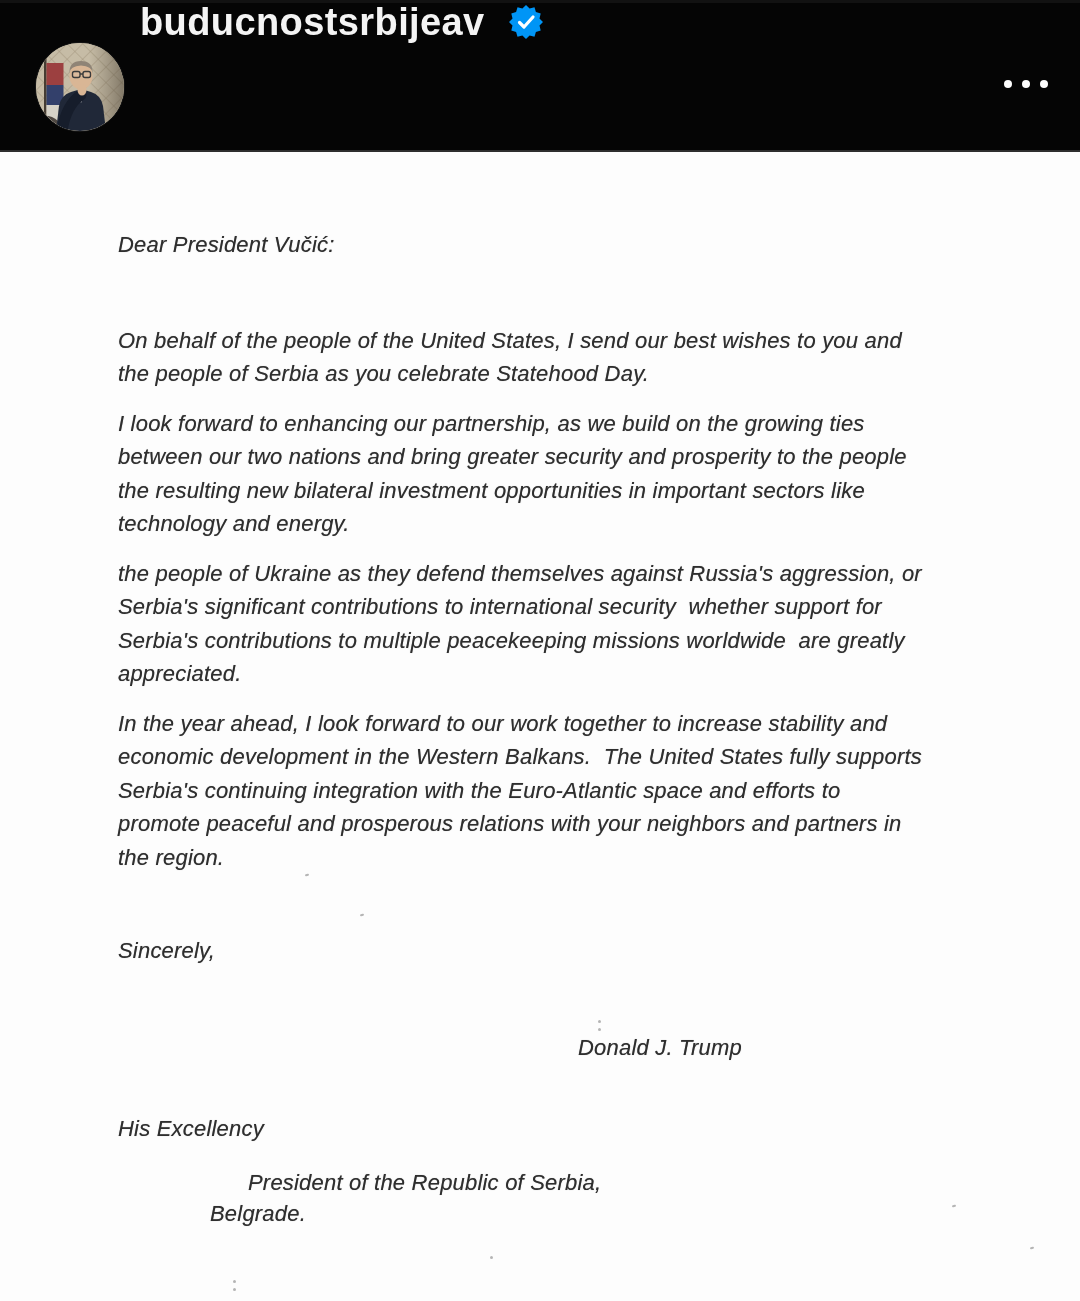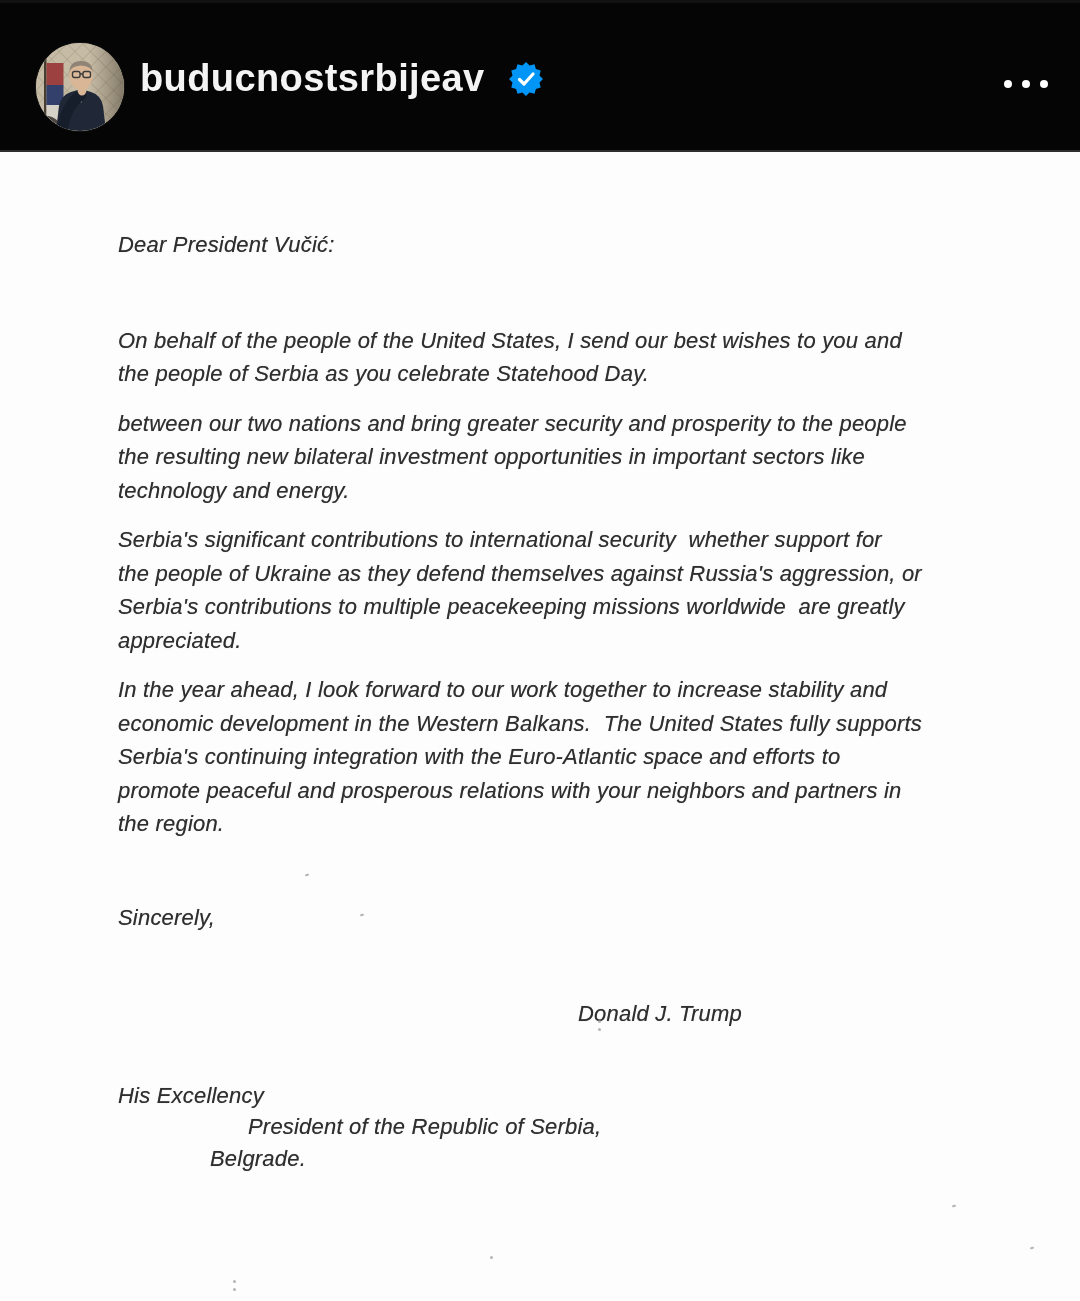--- a/index.html
+++ b/index.html
@@ -14,21 +14,21 @@
     background:#050505;border-top:3px solid #121212;
   }
   .avatar-wrap{
     position:absolute;left:36px;top:40px;width:88px;height:88px;
     border-radius:50%;overflow:hidden;background:#c6bca6;
     box-shadow:0 0 0 1px rgba(255,255,255,.07);
   }
   .avatar-wrap svg{display:block;}
   .username-row{
     position:absolute;left:140px;top:0;height:150px;
-    display:flex;align-items:center;gap:24px;
+    display:flex;gap:24px;
   }
   .username{
     color:#f4f4f4;font-size:38px;font-weight:700;letter-spacing:.4px;
     line-height:1;
   }
   .verified{width:34px;height:34px;margin-top:2px;}
   .more-btn{
     position:absolute;right:32px;top:69px;height:24px;
     display:flex;align-items:center;gap:10px;cursor:pointer;
     background:none;border:none;padding:0;
@@ -47,21 +47,21 @@
     text-shadow:0 0 .7px rgba(46,46,46,.55);
     font-style:italic;
   }
   .line{white-space:pre;}
   .salutation{margin-top:76px;margin-bottom:62px;}
   .para{margin-bottom:16px;}
   .closing{margin-top:60px;}
   .signature{margin-left:460px;margin-top:63px;}
   .recipient{margin-top:49px;line-height:31.5px;}
   .r1{margin-left:65px;}
-  .r2{margin-left:130px;}
+  .r2{margin-left:130px;margin-top:22px;}
   .r3{margin-left:92px;}
 
   
   .speck{position:absolute;width:3px;height:3px;border-radius:50%;background:#a3a3a3;opacity:.8;}
   .speck.colon::after{content:"";position:absolute;top:8px;left:0;width:3px;height:3px;border-radius:50%;background:#a3a3a3;}
   .speck.tick{width:4px;height:2px;border-radius:1px;transform:rotate(-15deg);}
 </style>
 </head>
 <body>
 
@@ -124,28 +124,29 @@
   <div class="letter">
 
     <div class="salutation line">Dear President Vučić:</div>
 
     <div class="para">
       <div class="line">On behalf of the people of the United States, I send our best wishes to you and</div>
       <div class="line">the people of Serbia as you celebrate Statehood Day.</div>
     </div>
 
     <div class="para">
+      <div class="line">I look forward to enhancing our partnership, as we build on the growing ties</div>
       <div class="line">between our two nations and bring greater security and prosperity to the people</div>
       <div class="line">the resulting new bilateral investment opportunities in important sectors like</div>
       <div class="line">technology and energy.</div>
     </div>
 
     <div class="para">
+      <div class="line">the people of Ukraine as they defend themselves against Russia's aggression, or</div>
       <div class="line">Serbia's significant contributions to international security  whether support for</div>
-      <div class="line">the people of Ukraine as they defend themselves against Russia's aggression, or</div>
       <div class="line">Serbia's contributions to multiple peacekeeping missions worldwide  are greatly</div>
       <div class="line">appreciated.</div>
     </div>
 
     <div class="para">
       <div class="line">In the year ahead, I look forward to our work together to increase stability and</div>
       <div class="line">economic development in the Western Balkans.  The United States fully supports</div>
       <div class="line">Serbia's continuing integration with the Euro-Atlantic space and efforts to</div>
       <div class="line">promote peaceful and prosperous relations with your neighbors and partners in</div>
       <div class="line">the region.</div>

